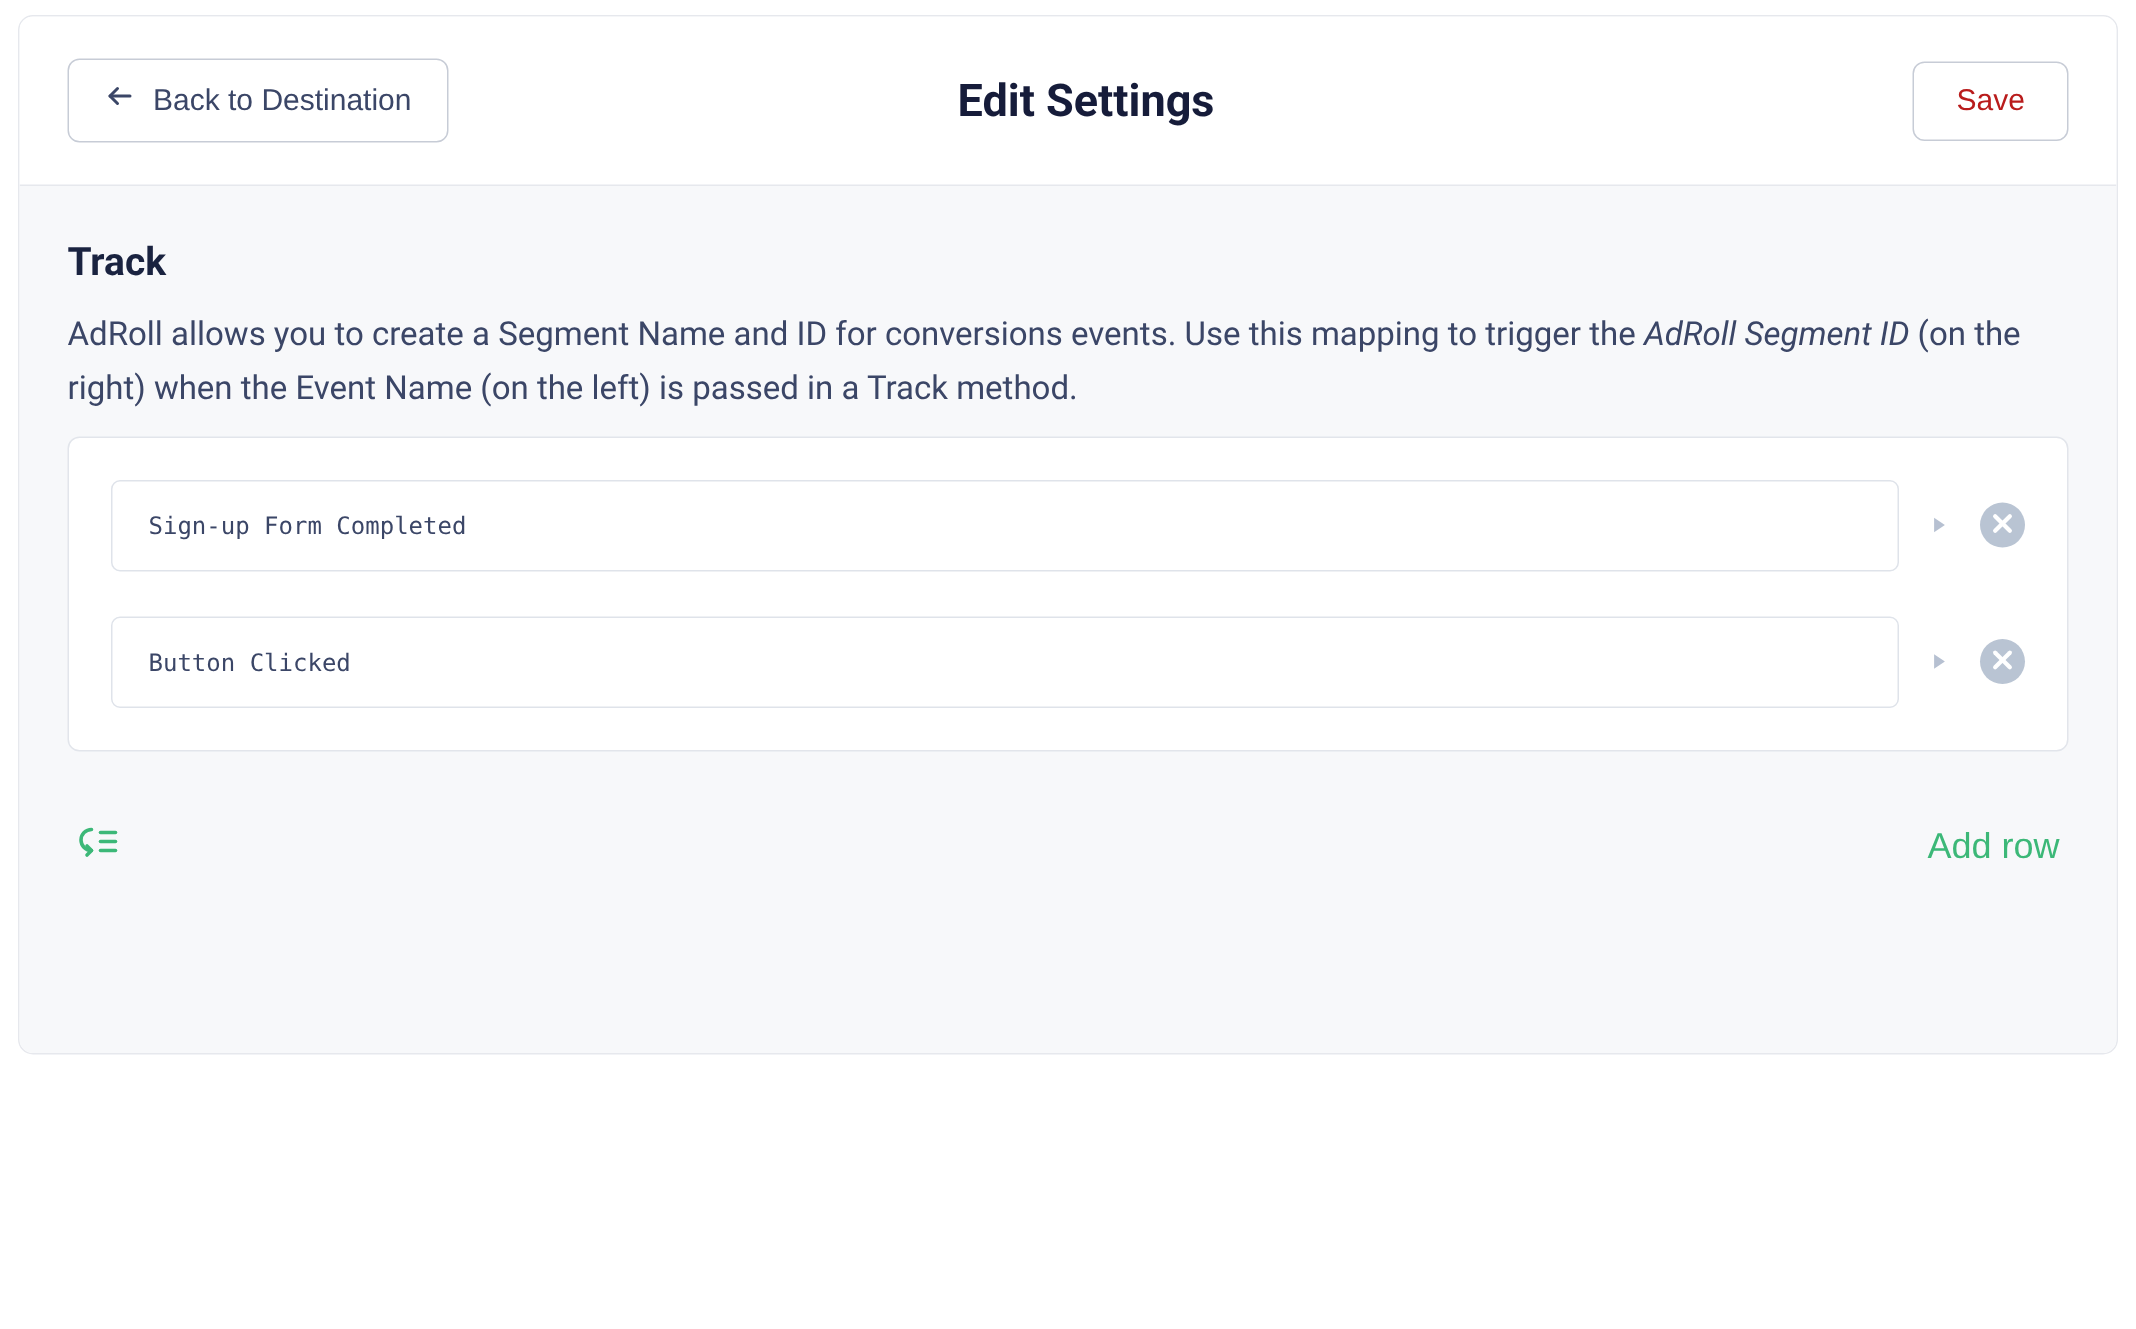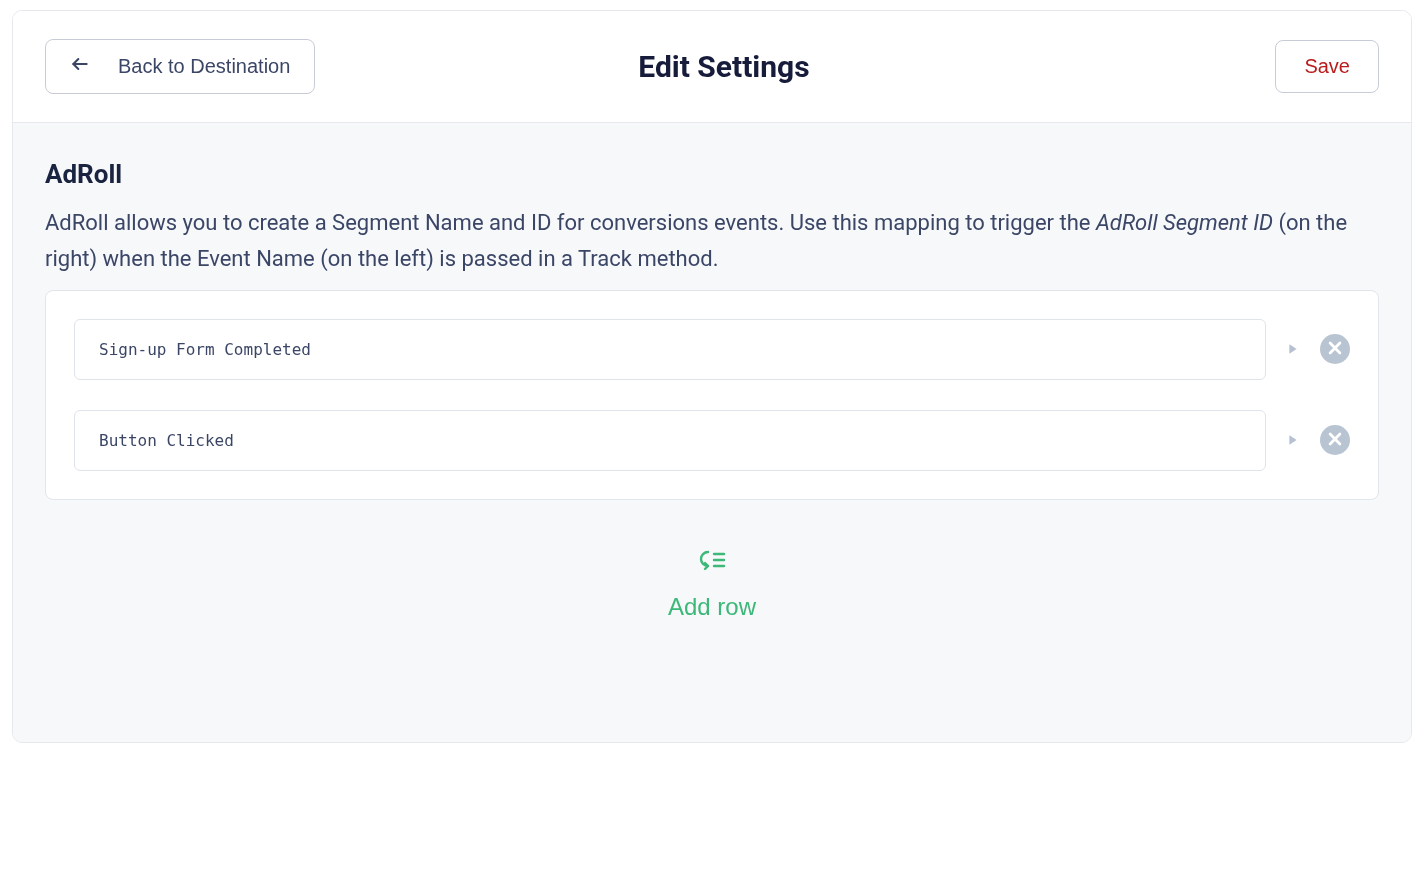--- a/index.html
+++ b/index.html
@@ -21,21 +21,21 @@
     display: flex;
     align-items: center;
     justify-content: space-between;
     padding: 28px 32px;
     background: #ffffff;
     border-bottom: 1px solid #e6e8ed;
   }
   .back-btn {
     display: inline-flex;
     align-items: center;
-    gap: 28px;
+    gap: 12px;
     padding: 14px 24px;
     border: 1px solid #c7ccd6;
     border-radius: 8px;
     background: #ffffff;
     color: #3b4667;
     font-size: 20px;
     font-weight: 500;
     cursor: pointer;
   }
   .back-btn svg { width: 20px; height: 20px; }
@@ -119,31 +119,30 @@
     display: flex;
     align-items: center;
     justify-content: center;
     cursor: pointer;
     border: none;
   }
   .remove-btn svg { width: 14px; height: 14px; }
   .add-row {
     display: flex;
     align-items: center;
-    justify-content: flex-end;
+    justify-content: space-between;
     gap: 14px;
     margin-top: 48px;
     color: #3cb878;
     font-size: 24px;
     font-weight: 500;
     cursor: pointer;
     background: none;
     border: none;
     width: 100%;
-    flex-direction: column;
   }
   .add-row svg { width: 28px; height: 24px; }
 </style>
 </head>
 <body>
 
 <div class="page">
 
   <div class="header">
     <button class="back-btn">
@@ -155,21 +154,21 @@
       </span>
       <span>Back to Destination</span>
     </button>
 
     <div class="title">Edit Settings</div>
 
     <button class="save-btn">Save</button>
   </div>
 
   <div class="content">
-    <div class="section-title">AdRoll</div>
+    <div class="section-title">Track</div>
 
     <p class="description">
       <span>AdRoll allows you to create a Segment Name and ID for conversions events. Use this mapping to trigger the </span><span class="italic">AdRoll Segment ID</span><span> (on the right) when the Event Name (on the left) is passed in a Track method.</span>
     </p>
 
     <div class="mapping-card">
 
       <div class="mapping-row">
         <input class="input-box" value="Sign-up Form Completed" style="">
         <span class="arrow-between">

